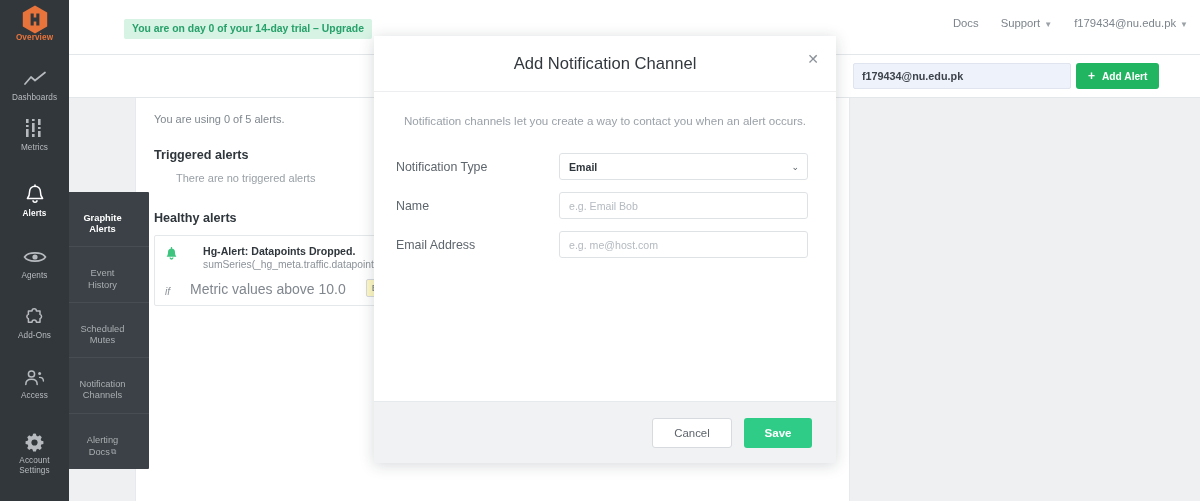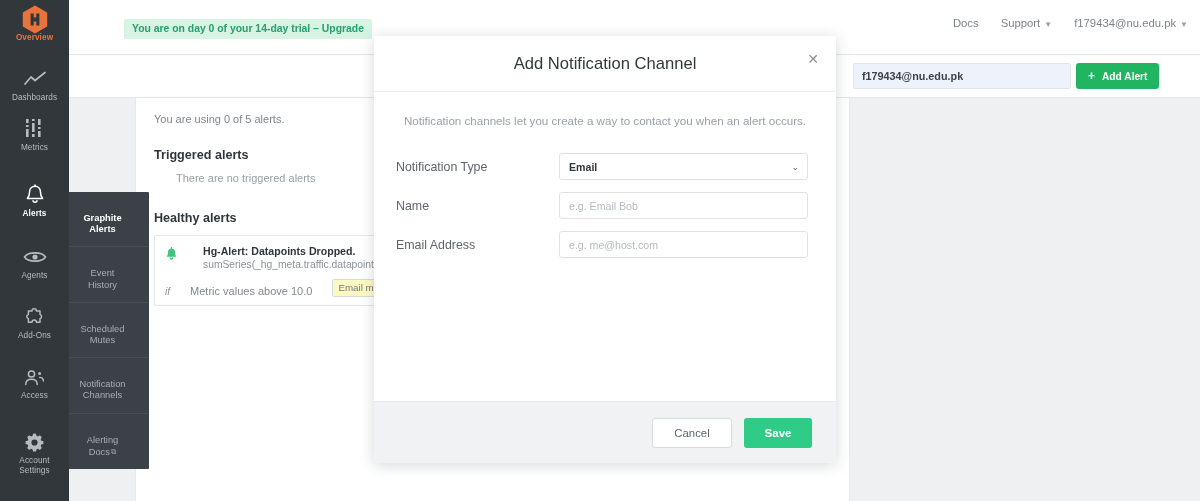--- a/index.html
+++ b/index.html
@@ -128,21 +128,21 @@
     border: 1px solid #e5e8ea; border-radius: 2px; padding: 9px 10px 8px 10px;
     width: 360px;
   }
   .ac-top { display: flex; gap: 25px; }
   .ac-bell { width: 13px; padding-top: 2px; flex: 0 0 13px; }
   .ac-texts { overflow: hidden; }
   .ac-title { font-size: 10.6px; font-weight: bold; color: #2f363c; white-space: nowrap; }
   .ac-query { font-size: 10.3px; color: #8b9299; white-space: nowrap; margin-top: 2px; }
   .ac-bottom { display: flex; align-items: flex-end; gap: 20px; margin-top: 9px; }
   .ac-if { font-size: 10.2px; font-style: italic; color: #8b9299; }
-  .ac-cond { font-size: 11px; color: #80878e; }
+  .ac-cond { font-size: 14px; color: #80878e; }
   .ac-tag {
     font-size: 9.8px; color: #72797f; border: 1px solid #d6dadd;
     border-radius: 2px; padding: 2px 5px 3px 5px; background: #fef9c3; cursor: pointer;
   }
 
   
   .modal-shadow {
     position: absolute; left: 374px; top: 36px; width: 462px; height: 427px;
     background: #ffffff; z-index: 40;
     box-shadow: 0 2px 14px rgba(30,40,50,.18);

